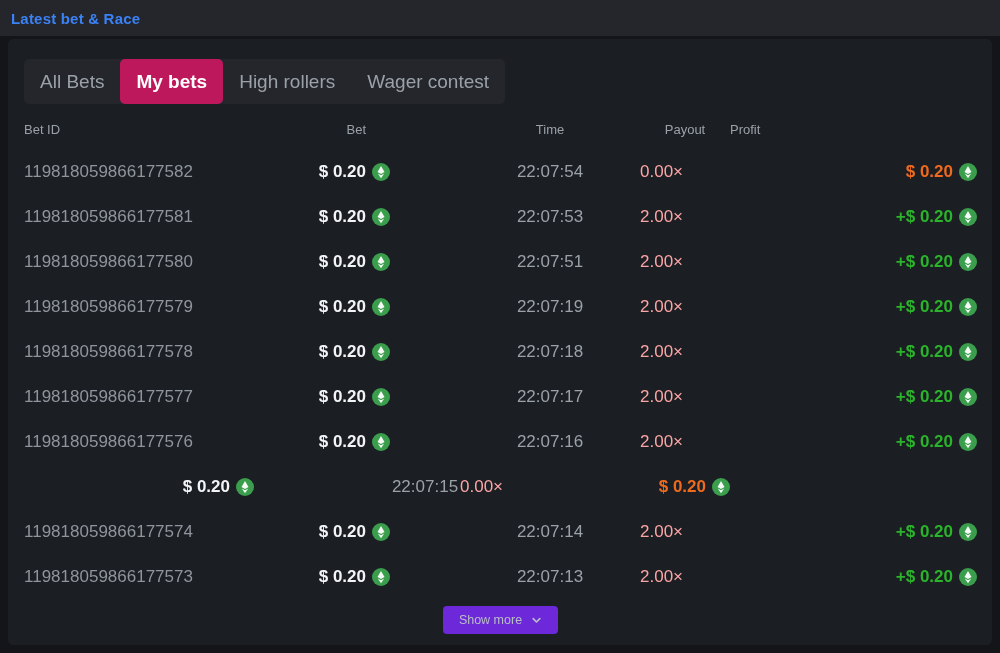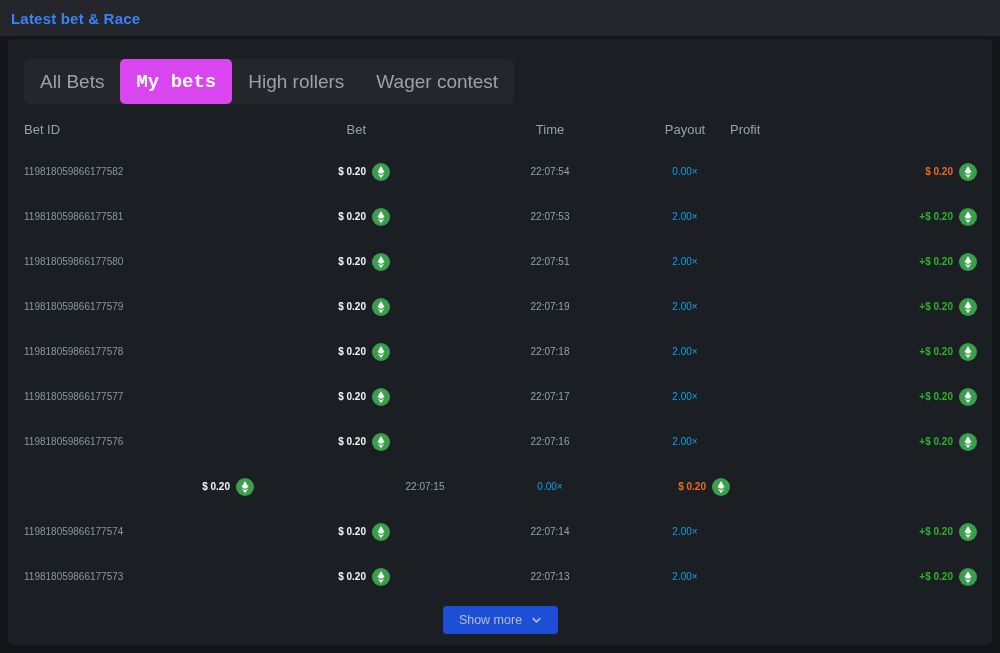--- a/index.html
+++ b/index.html
@@ -36,61 +36,60 @@
     border-radius:5px;
     overflow:hidden;
   }
   .tab {
     appearance:none; border:none; background:transparent;
     height:45px; padding:0 16px;
     font-family:inherit; font-size:19px; color:#9aa1a9;
     cursor:pointer; white-space:nowrap;
   }
   .tab.active {
-    background:#d946ef;
+    background:#be185d;
     color:#ffffff;
     font-weight:700;
     border-radius:5px;
-    font-family:Liberation Mono, monospace;
   }
   
   .grid {
     display:grid;
     grid-template-columns:230px 136px 70px 180px 90px 1fr;
     align-items:center;
   }
   .thead { margin-top:15px; height:20px; }
   .th { font-size:13px; color:#9aa1a9; }
   .th-bet   { text-align:right; padding-right:24px; }
   .th-time  { text-align:center; }
   .th-payout{ text-align:center; }
   .th-profit{ text-align:left; }
   .tbody { margin-top:10px; }
   .row { height:45px; }
-  .cell { font-size:10px; }
+  .cell { font-size:17px; }
   .c-id     { color:#8f959d; }
   .c-time   { color:#9aa1a9; text-align:center; }
-  .c-payout { color:#0ea5e9; text-align:center; }
+  .c-payout { color:#fca5a5; }
   .c-bet {
     display:flex; justify-content:flex-end; align-items:center; gap:6px;
     color:#f2f4f6; font-weight:700;
   }
   .c-profit {
     display:flex; justify-content:flex-end; align-items:center; gap:6px;
     font-weight:700;
   }
   .profit-amount.win  { color:var(--profit-win,#2bb42b); }
   .profit-amount.loss { color:var(--profit-loss,#ed6a1f); }
   .coin { display:inline-flex; width:18px; height:18px; }
   .coin svg circle { fill:var(--coin-green,#3a9e4d); }
   
   .show-more-wrap { display:flex; justify-content:center; margin-top:7px; }
   .show-more {
     appearance:none; border:none;
-    background:#1d4ed8; color:#b9bfc7;
+    background:#6d28d9; color:#b9bfc7;
     font-family:inherit; font-size:12.5px;
     height:28px; padding:0 16px;
     border-radius:4px; cursor:pointer;
     display:inline-flex; align-items:center; gap:9px;
   }
 </style>
 </head>
 <body>
 
 <header class="topbar">

